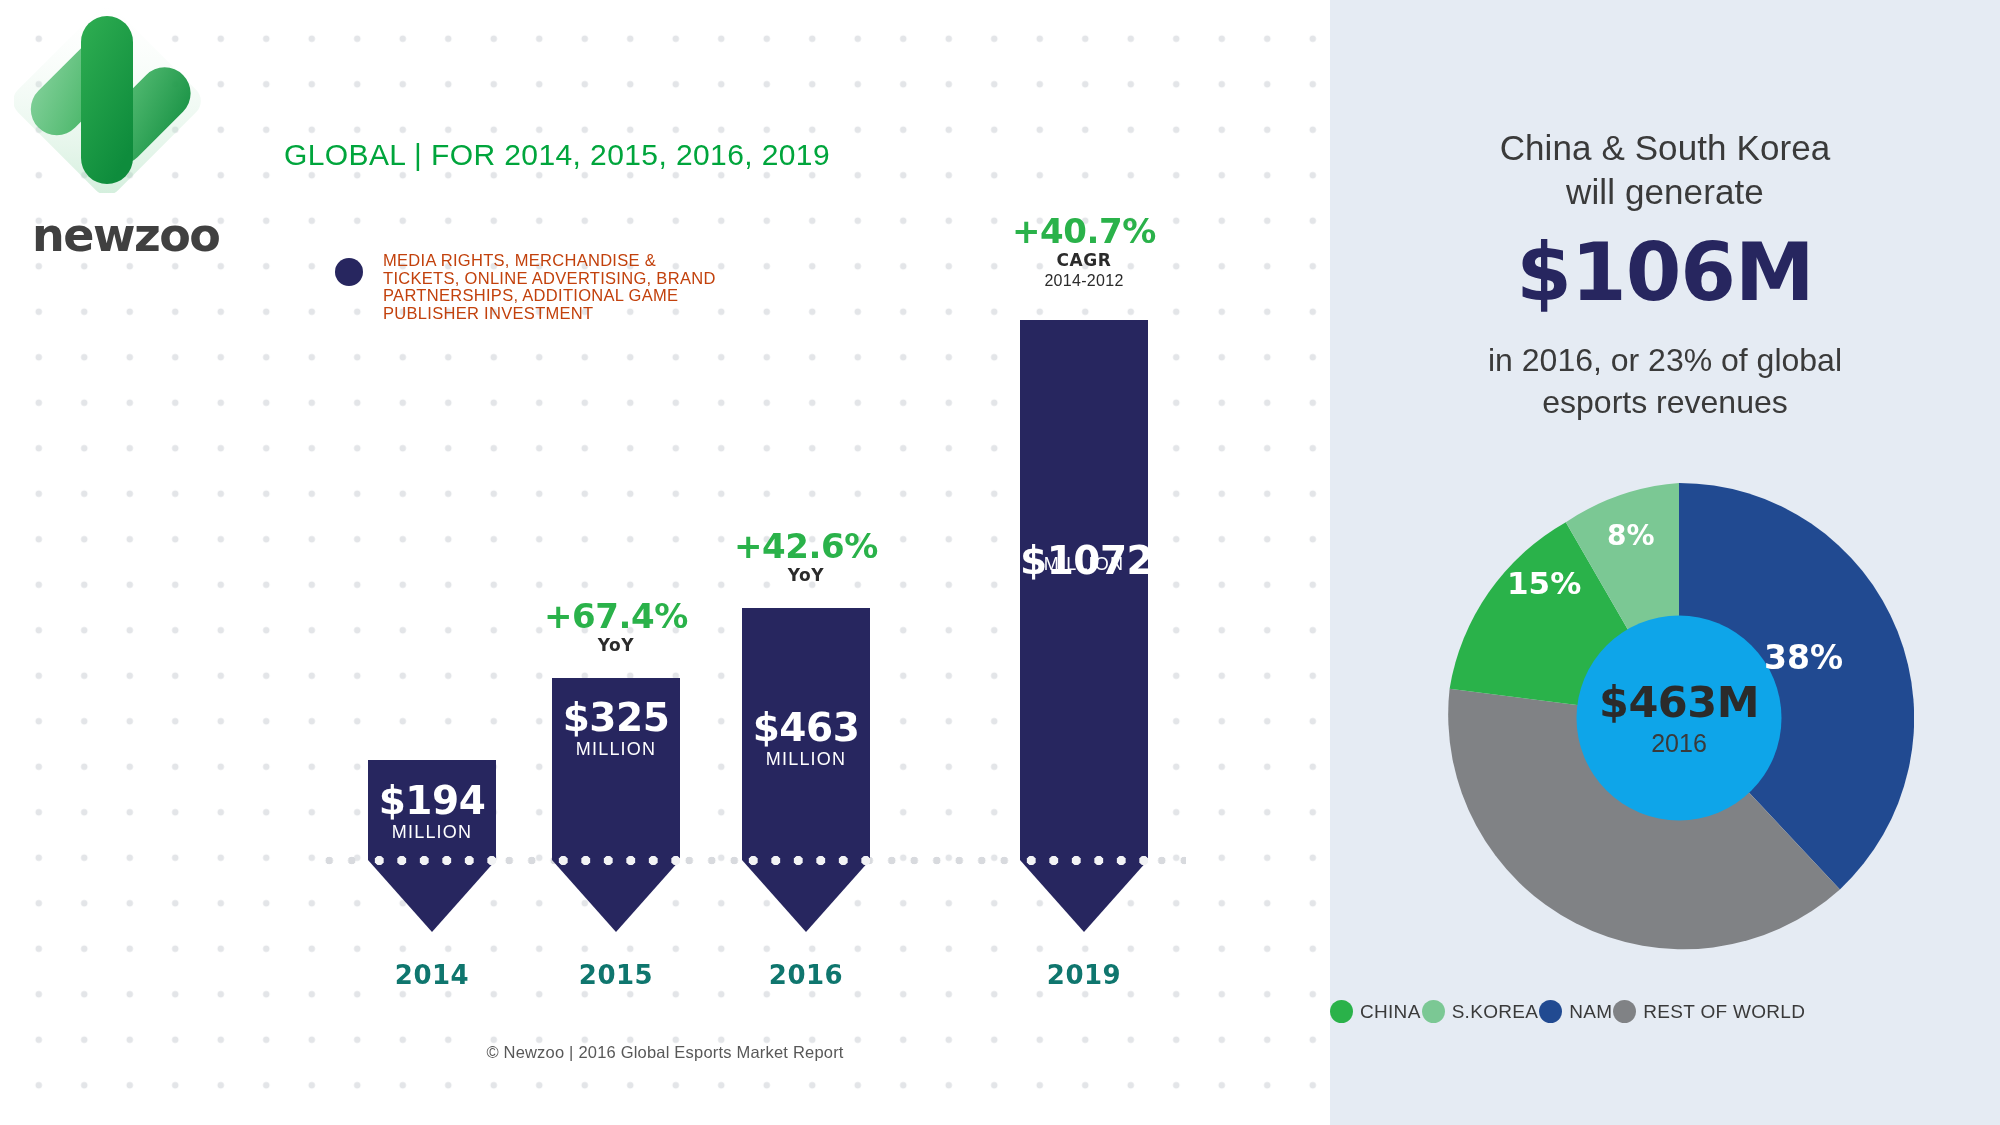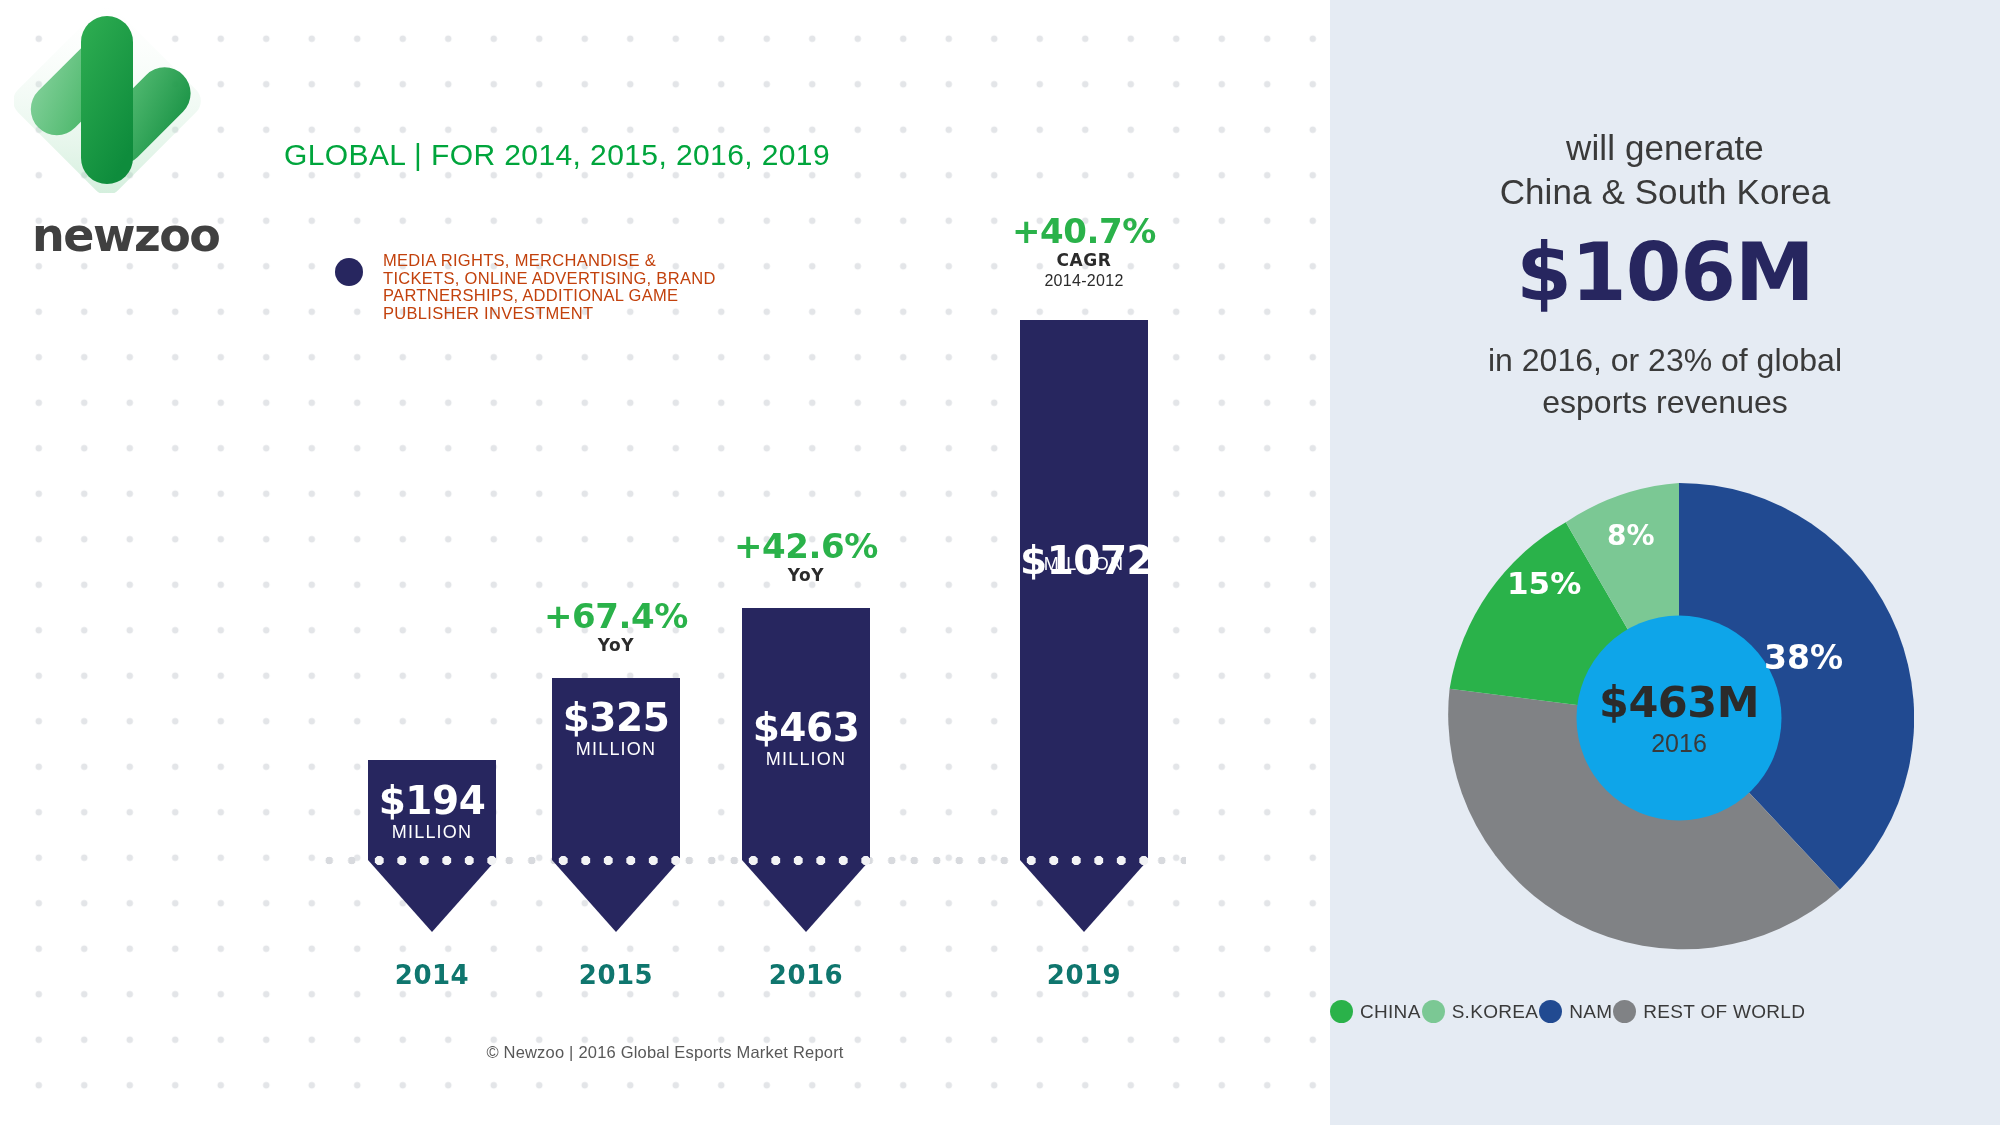--- a/index.html
+++ b/index.html
@@ -245,22 +245,22 @@
       <div class="growth-lbl">CAGR</div>
       <div class="growth-sub">2014-2012</div>
     </div>
 
     <div class="credit">© Newzoo | 2016 Global Esports Market Report</div>
   </div>
 
   <div class="panel">
 
     <div class="panel-lead">
+      <div>China &amp; South Korea</div>
       <div>will generate</div>
-      <div>China &amp; South Korea</div>
     </div>
 
     <div class="panel-big">$106M</div>
 
     <div class="panel-sub">
       <div>in 2016, or 23% of global</div>
       <div>esports revenues</div>
     </div>
 
     <div class="donut">

